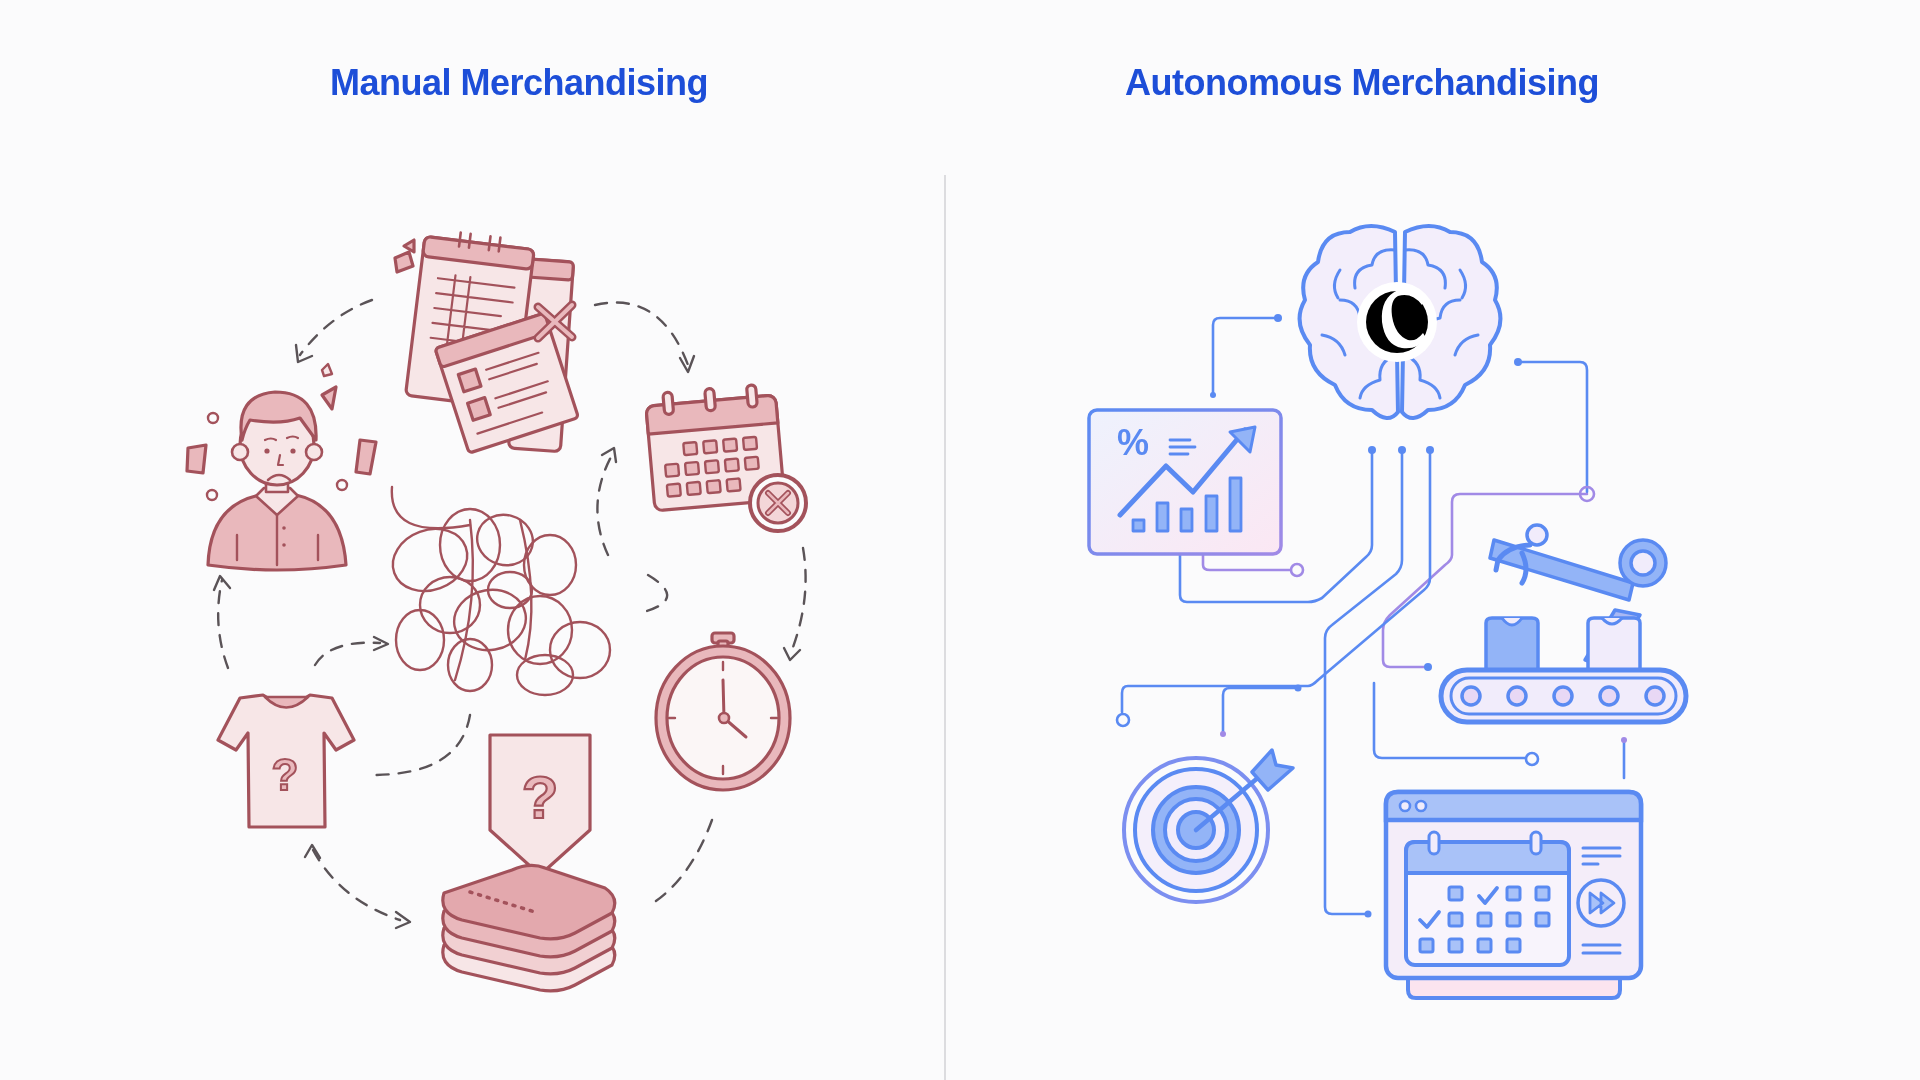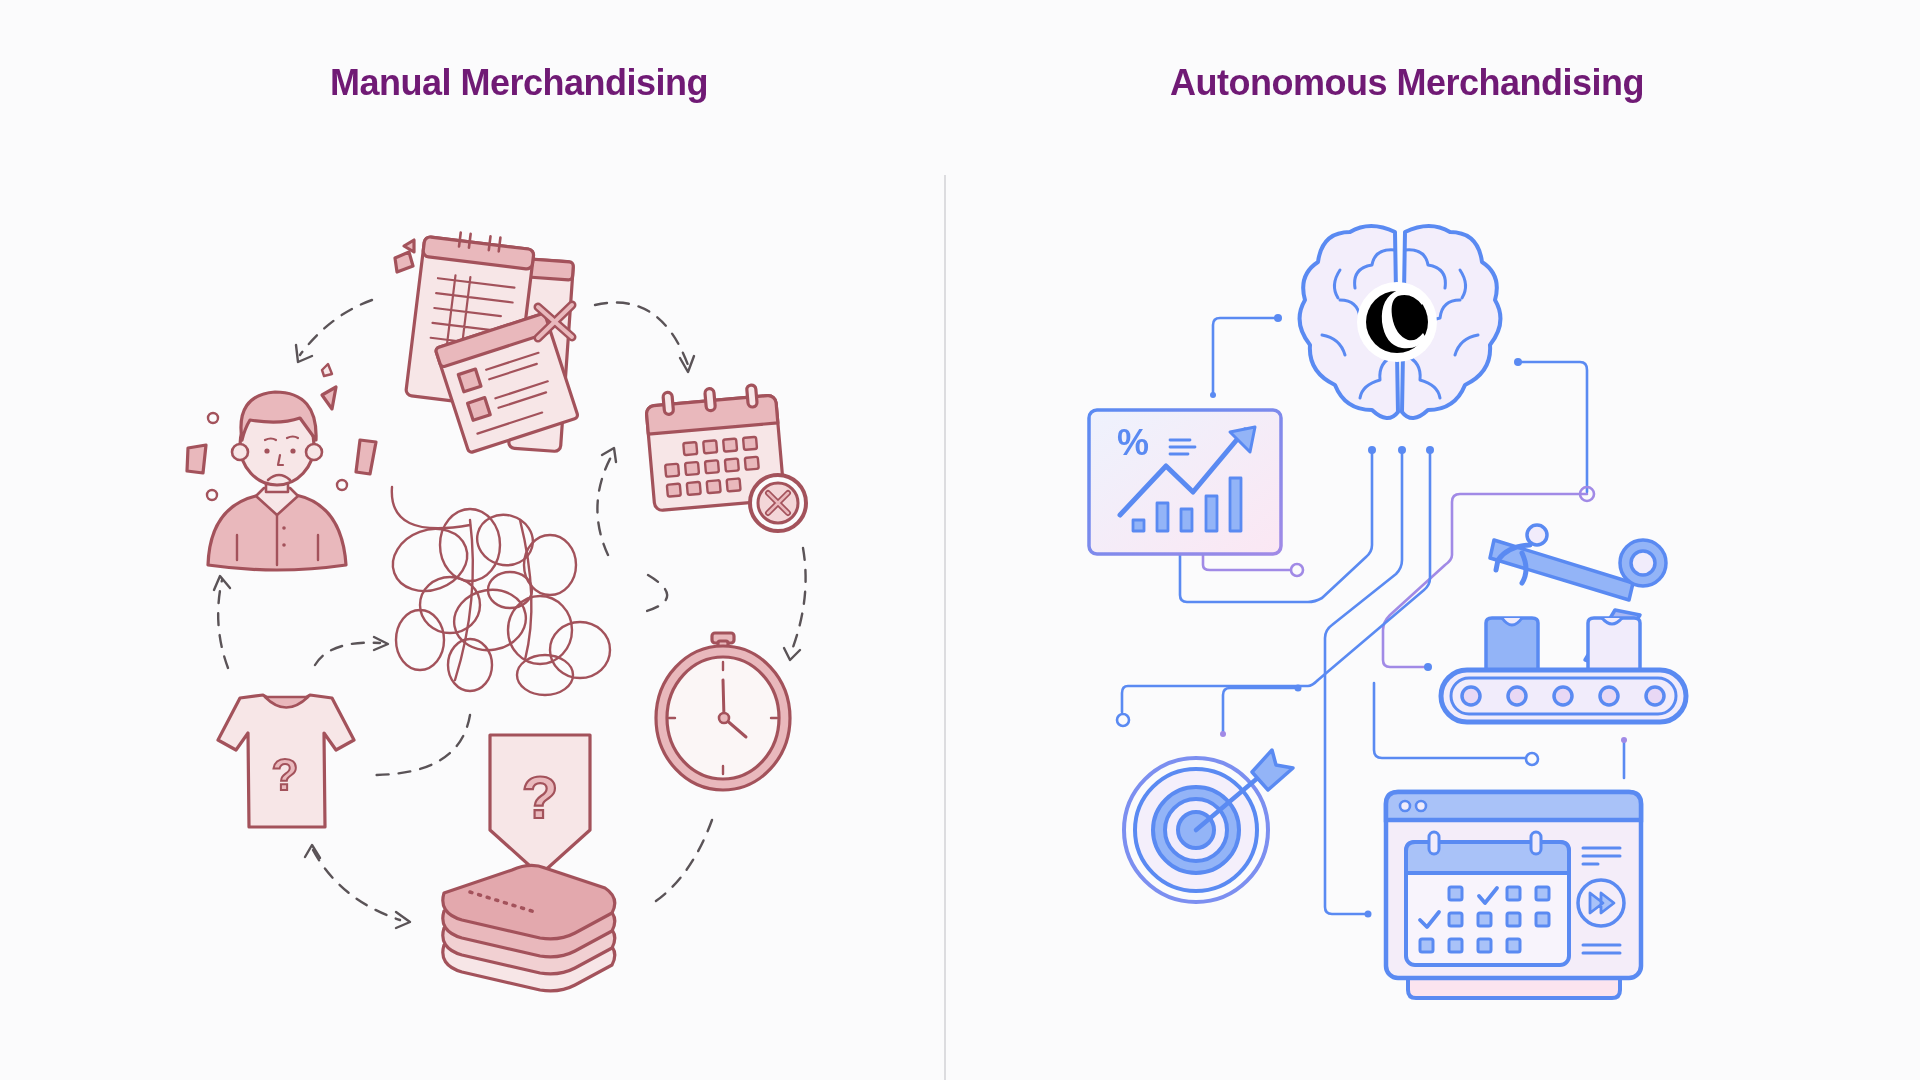--- a/index.html
+++ b/index.html
@@ -1,19 +1,19 @@
 <!DOCTYPE html>
 <html><head>
 <meta charset="utf-8">
 <style>
   html, body { margin:0; padding:0; }
   body { width:1920px; height:1080px; background:#fbfbfc; position:relative; overflow:hidden; font-family:"Liberation Sans", sans-serif; }
-  .title { position:absolute; top:62px; font-size:36px; font-weight:700; color:#701a75; letter-spacing:-0.5px; white-space:nowrap; transform:translateX(-50%); }
+  .title { position:absolute; top:62px; font-size:36px; font-weight:700; color:#1d4ed8; letter-spacing:-0.5px; white-space:nowrap; transform:translateX(-50%); }
   #title-left { left:519px; }
-  #title-right { left:1407px; }
+  #title-right { left:1362px; }
   .divider { position:absolute; left:944px; top:175px; width:2px; height:905px; background:#dcdcdf; }
   svg.art { position:absolute; left:0; top:0; }
   .pk { stroke:#a3525b; fill:none; stroke-width:3.2; stroke-linecap:round; stroke-linejoin:round; }
   .pkf { stroke:#a3525b; fill:#e9b8bc; stroke-width:3.2; stroke-linejoin:round; }
   .pkl { stroke:#a3525b; fill:#f7e6e7; stroke-width:3.2; stroke-linejoin:round; }
   .dash { stroke:#5a5357; fill:none; stroke-width:2.4; stroke-dasharray:12 10; stroke-linecap:round; }
   .bl { stroke:#5a8af2; fill:none; stroke-width:3.5; stroke-linecap:round; stroke-linejoin:round; }
   .blt { stroke:#5a8af2; fill:none; stroke-width:2.6; stroke-linecap:round; stroke-linejoin:round; }
   .blf { stroke:#5a8af2; fill:#93b4f7; stroke-width:3.5; stroke-linejoin:round; }
   .bll { stroke:#5a8af2; fill:#f1ecfb; stroke-width:3.5; stroke-linejoin:round; }

